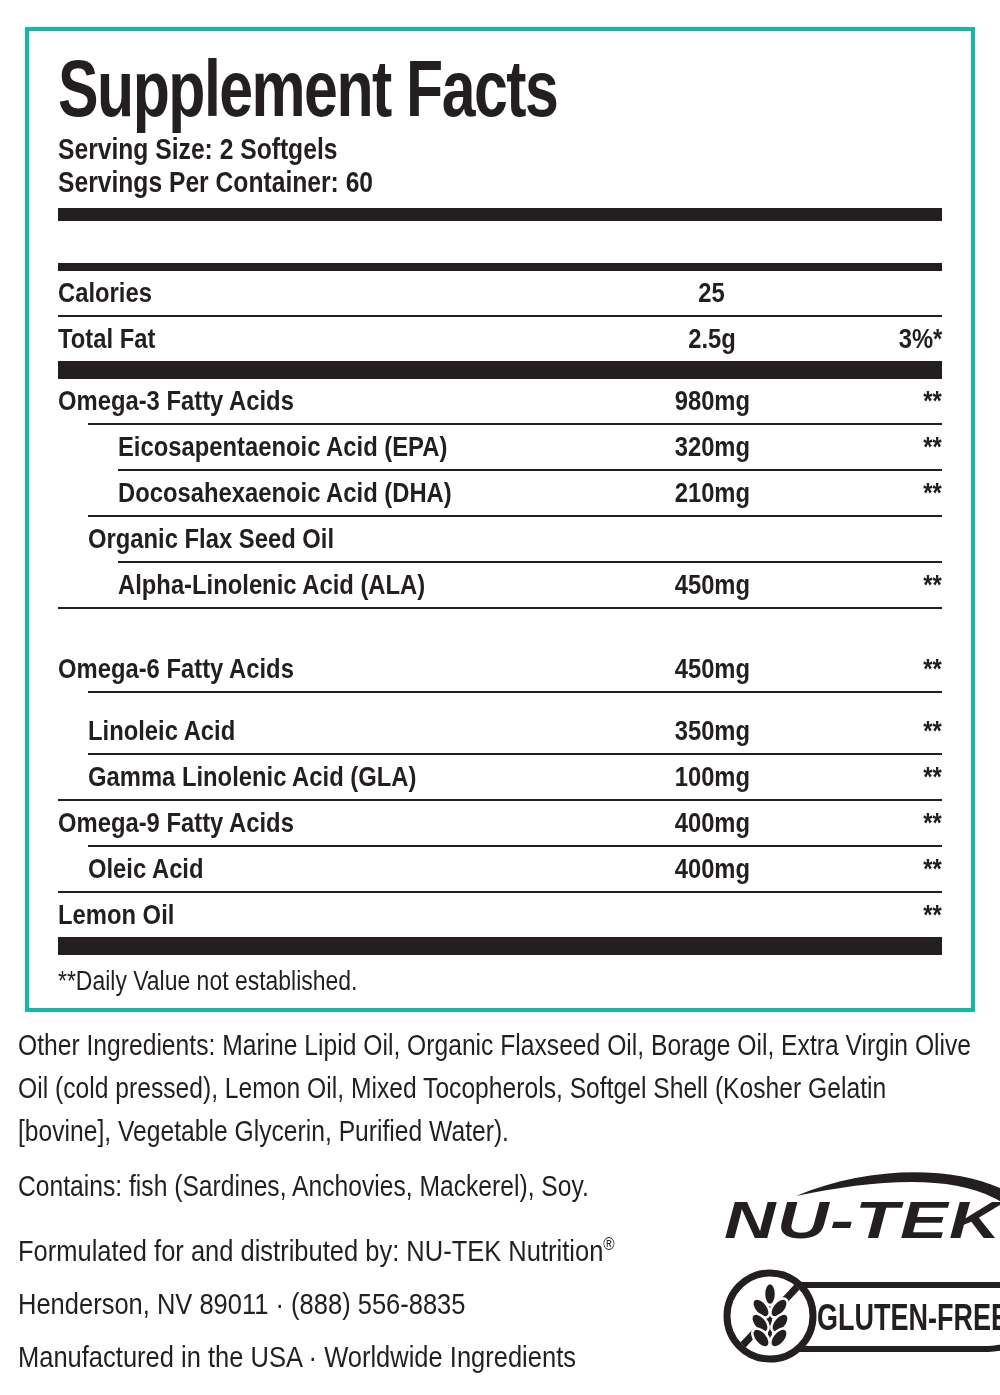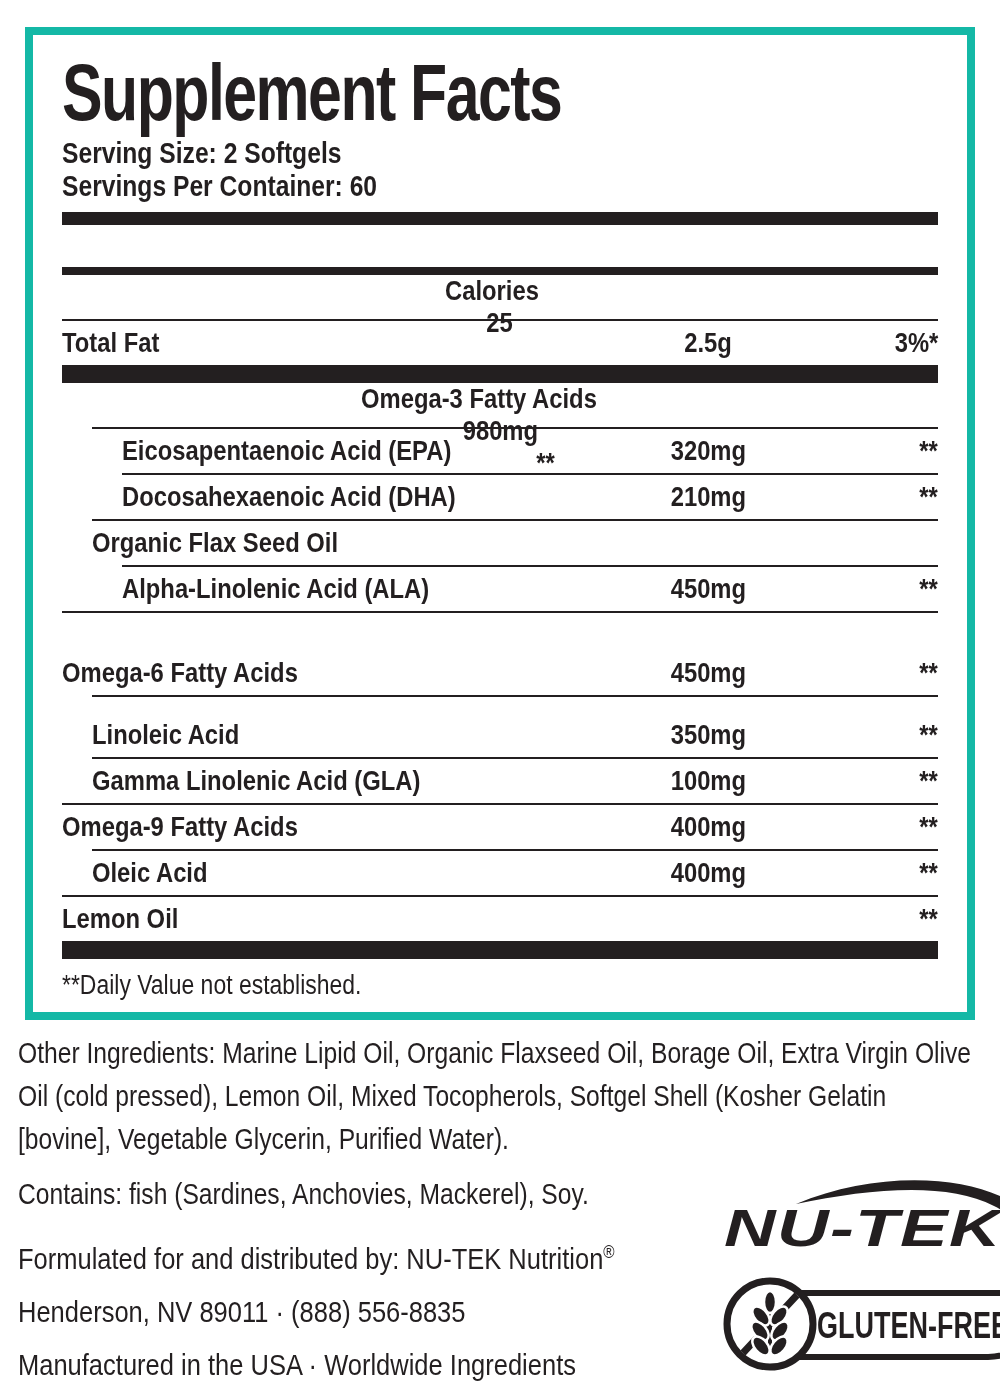--- a/index.html
+++ b/index.html
@@ -10,21 +10,21 @@
   }
   
   .cl { display:inline-block; transform:scaleX(0.85); transform-origin:left center; white-space:nowrap; }
   .cc { display:inline-block; transform:scaleX(0.85); transform-origin:center center; white-space:nowrap; }
   .cr { display:inline-block; transform:scaleX(0.85); transform-origin:right center; white-space:nowrap; }
   .cond-block { width:117.6%; transform:scaleX(0.85); transform-origin:left top; }
 
   
   .facts-box {
     box-sizing:border-box; width:950px; margin:27px 25px 0 25px;
-    border:8px solid #14b8a6; padding:20px 29px 10px 29px; background:#ffffff;
+    border:4px solid #14b8a6; padding:20px 29px 10px 29px; background:#ffffff;
   }
   .facts-title {
     font-size:80px; font-weight:700; line-height:64px; letter-spacing:-2px;
     transform:scaleX(0.76); transform-origin:left center; white-space:nowrap;
     margin:6px 0 12px 0;
   }
   .serving-line { font-size:29px; font-weight:700; line-height:33px; }
   .bar { background:#231f20; }
   .bar-top { height:13px; margin-top:9px; }
   .bar-under-header { height:8px; }
@@ -68,39 +68,39 @@
 
     <div class="bar bar-top"></div>
 
     <div class="hdr-row">
     </div>
 
     <div class="bar bar-under-header"></div>
 
     <div>
   <div>
-    <div class="row" style="padding-left: 0px; flex-direction: column;">
+    <div class="row" style="padding-left: 0px;">
       <span class="cell name"><span class="cl">Calories</span></span>
       <span class="cell amount"><span class="cc">25</span></span>
       <span class="cell dv"><span class="cr"></span></span>
     </div>
     <div class="sep sep-thin" style="margin-left: 0px;"></div>
   </div>
 
   <div>
     <div class="row" style="padding-left: 0px; align-items: center;">
       <span class="cell name"><span class="cl">Total Fat</span></span>
       <span class="cell amount"><span class="cc">2.5g</span></span>
       <span class="cell dv"><span class="cr">3%*</span></span>
     </div>
     <div class="sep sep-thick" style="margin-left: 0px;"></div>
   </div>
 
   <div>
-    <div class="row" style="padding-left: 0px; flex-direction: column;">
+    <div class="row" style="padding-left: 0px;">
       <span class="cell name"><span class="cl">Omega-3 Fatty Acids</span></span>
       <span class="cell amount"><span class="cc">980mg</span></span>
       <span class="cell dv"><span class="cr">**</span></span>
     </div>
     <div class="sep sep-thin" style="margin-left: 30px;"></div>
   </div>
 
 
   <div>
     <div class="row" style="padding-left: 60px;">

